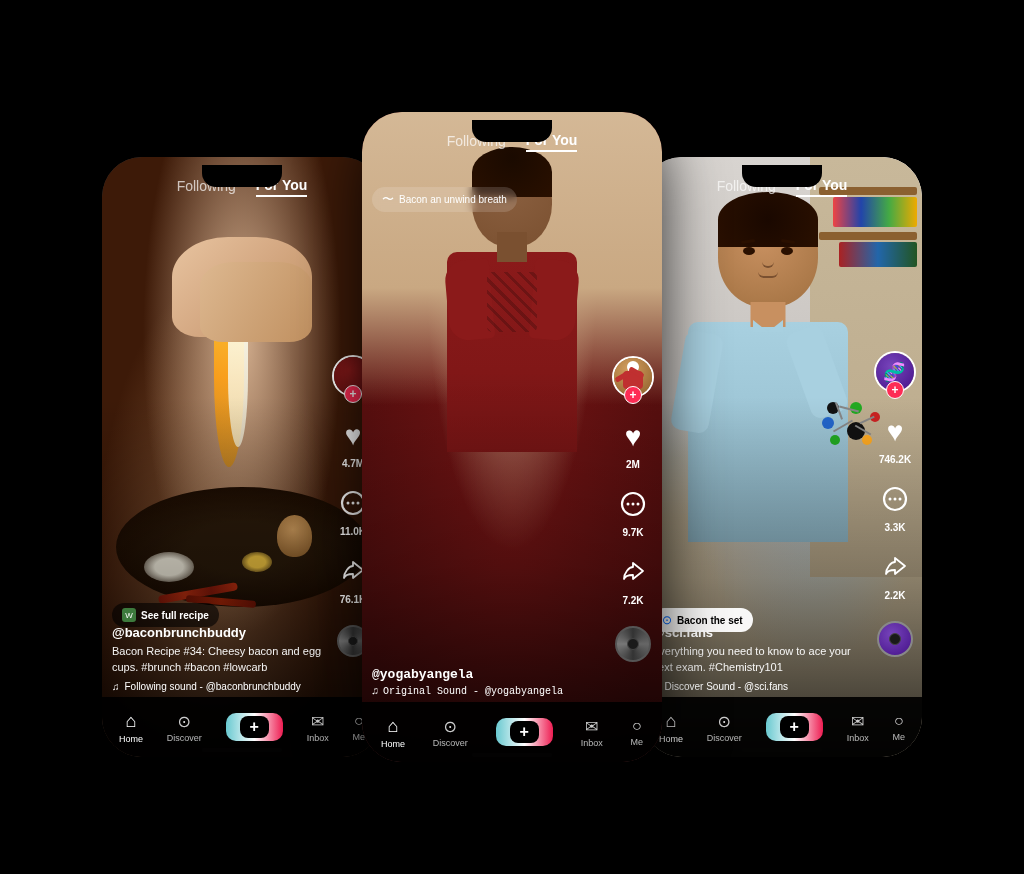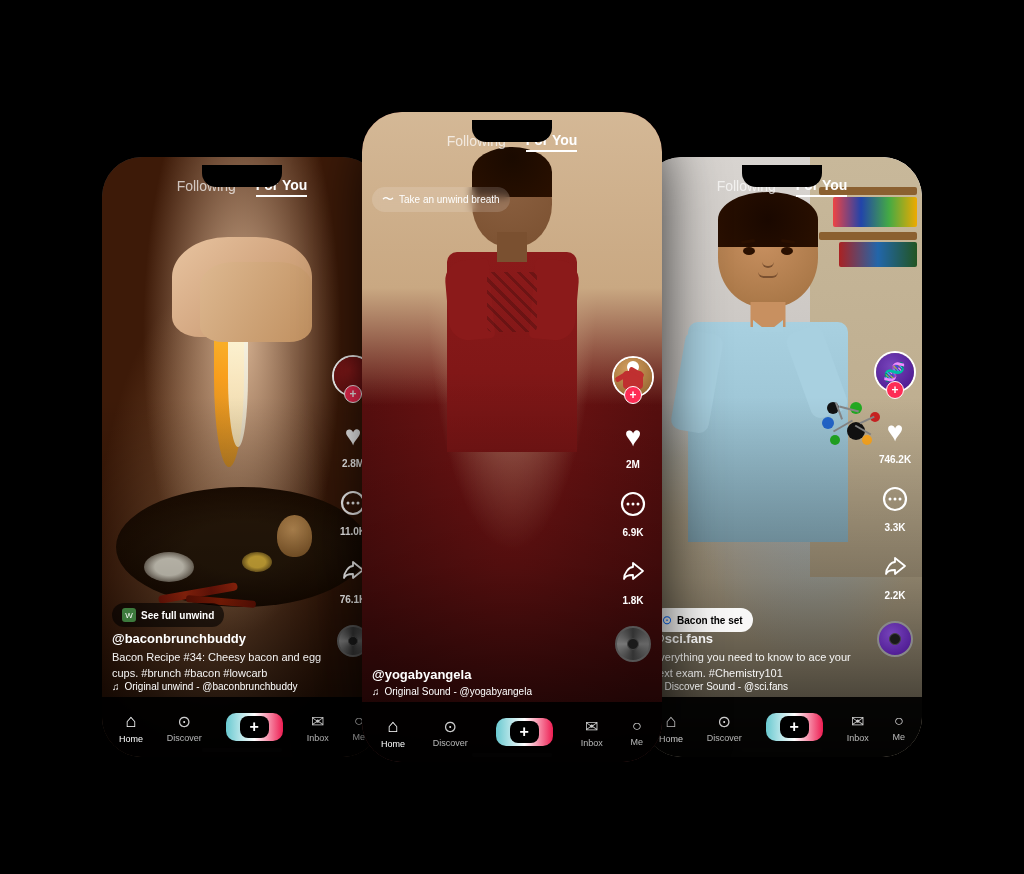--- a/index.html
+++ b/index.html
@@ -162,20 +162,21 @@
       color: #fff;
       font-size: 13px;
       font-weight: 700;
       margin-bottom: 4px;
     }
 
     .caption {
       color: #fff;
       font-size: 11px;
       line-height: 1.4;
+      margin-bottom: 6px;
       opacity: 0.95;
     }
 
     .sound-info {
       display: flex;
       align-items: center;
       gap: 5px;
       color: #fff;
       font-size: 10px;
     }
@@ -473,21 +474,21 @@
           <div class="profile-avatar-left">
             <div style="width:100%;height:100%;background:radial-gradient(circle at 40% 35%,#8b1a1a,#5a0f0f);"></div>
           </div>
           <div class="avatar-add">+</div>
         </div>
 
         <div class="action-btn">
           <div class="action-icon">
             <span class="icon-heart" style="font-size:28px;color:white;">♥</span>
           </div>
-          <span class="action-count">2.8M</span>
+          <span class="action-count">4.7M</span>
         </div>
 
         <div class="action-btn">
           <div class="action-icon">
             <svg width="28" height="28" viewBox="0 0 28 28" fill="none">
               <circle cx="14" cy="13" r="11" stroke="white" stroke-width="2.2" fill="none"></circle>
               <circle cx="9" cy="13" r="1.5" fill="white"></circle>
               <circle cx="14" cy="13" r="1.5" fill="white"></circle>
               <circle cx="19" cy="13" r="1.5" fill="white"></circle>
             </svg>
@@ -504,29 +505,29 @@
           <span class="action-count">76.1K</span>
         </div>
 
         <div class="sticker-disc" style="margin-top:4px;">
           <div class="sticker-disc-inner"></div>
         </div>
       </div>
 
       <div class="recipe-badge" style="z-index:15;">
         <div class="recipe-icon-green">W</div>
-        <span class="recipe-badge-text">See full unwind</span>
+        <span class="recipe-badge-text">See full recipe</span>
       </div>
 
       <div class="bottom-info" style="z-index:15;">
         <div class="username">@baconbrunchbuddy</div>
         <div class="caption">Bacon Recipe #34: Cheesy bacon and egg cups. #brunch #bacon #lowcarb</div>
         <div class="sound-info">
           <span class="music-icon">♫</span>
-          <span>Original unwind - @baconbrunchbuddy</span>
+          <span>Following sound - @baconbrunchbuddy</span>
         </div>
       </div>
 
       <div class="bottom-nav" style="z-index:15;">
         <div class="bottom-nav-item">
           <span class="bottom-nav-icon active">⌂</span>
           <span class="bottom-nav-label active">Home</span>
         </div>
         <div class="bottom-nav-item">
           <span class="bottom-nav-icon" style="font-size:16px;">⊙</span>
@@ -575,21 +576,21 @@
         <div style="position:absolute;top:148px;left:50%;width:45px;height:80px;background:#8b1a1a;border-radius:5px 20px 20px 5px;z-index:3;transform:translateX(20px) rotate(5deg);"></div>
       </div>
 
       <div class="top-nav" style="z-index:15;">
         <span class="nav-tab">Following</span>
         <span class="nav-tab active">For You</span>
       </div>
 
       <div class="breathing-badge" style="z-index:15;top:75px;">
         <span style="color:white;font-size:12px;">〜</span>
-        <span class="breathing-badge-text">Take an unwind breath</span>
+        <span class="breathing-badge-text">Bacon an unwind breath</span>
       </div>
 
       <div class="action-sidebar" style="z-index:15;right:8px;">
 
         <div class="avatar-container">
           <div class="profile-avatar-center">
             <div style="width:100%;height:100%;background:radial-gradient(circle at 40% 30%,#d4a060,#8b5c28);overflow:hidden;">
 
               <div style="position:absolute;top:5px;left:50%;transform:translateX(-50%);width:12px;height:12px;background:#fff;border-radius:50%;"></div>
               <div style="position:absolute;top:15px;left:50%;transform:translateX(-50%);width:20px;height:18px;background:#c03030;border-radius:4px;"></div>
@@ -609,40 +610,40 @@
 
         <div class="action-btn">
           <div class="action-icon">
             <svg width="28" height="28" viewBox="0 0 28 28" fill="none">
               <circle cx="14" cy="13" r="11" stroke="white" stroke-width="2.2" fill="none"></circle>
               <circle cx="9" cy="13" r="1.5" fill="white"></circle>
               <circle cx="14" cy="13" r="1.5" fill="white"></circle>
               <circle cx="19" cy="13" r="1.5" fill="white"></circle>
             </svg>
           </div>
-          <span class="action-count">6.9K</span>
+          <span class="action-count">9.7K</span>
         </div>
 
         <div class="action-btn">
           <div class="action-icon">
             <svg width="28" height="28" viewBox="0 0 28 28" fill="none">
               <path d="M5 20 C5 14 10 8 14 8 L14 4 L24 12 L14 20 L14 16 C10 16 6 17 5 20Z" stroke="white" stroke-width="1.8" fill="none" stroke-linejoin="round"></path>
             </svg>
           </div>
-          <span class="action-count">1.8K</span>
+          <span class="action-count">7.2K</span>
         </div>
 
         <div style="position:relative;width:36px;height:36px;margin-top:4px;">
           <div style="width:36px;height:36px;border-radius:50%;background:conic-gradient(#333 0%,#666 25%,#333 50%,#777 75%,#333 100%);border:2px solid #555;display:flex;align-items:center;justify-content:center;">
             <div style="width:12px;height:12px;border-radius:50%;background:#1a1a1a;border:1px solid #444;"></div>
           </div>
         </div>
       </div>
 
-      <div class="bottom-info" style="z-index:15;">
+      <div class="bottom-info" style="z-index:15;font-family:Liberation Mono, monospace;">
         <div class="username">@yogabyangela</div>
         <div class="sound-info">
           <span class="music-icon">♫</span>
           <span>Original Sound - @yogabyangela</span>
         </div>
       </div>
 
       <div class="bottom-nav" style="z-index:15;">
         <div class="bottom-nav-item">
           <span class="bottom-nav-icon active">⌂</span>

